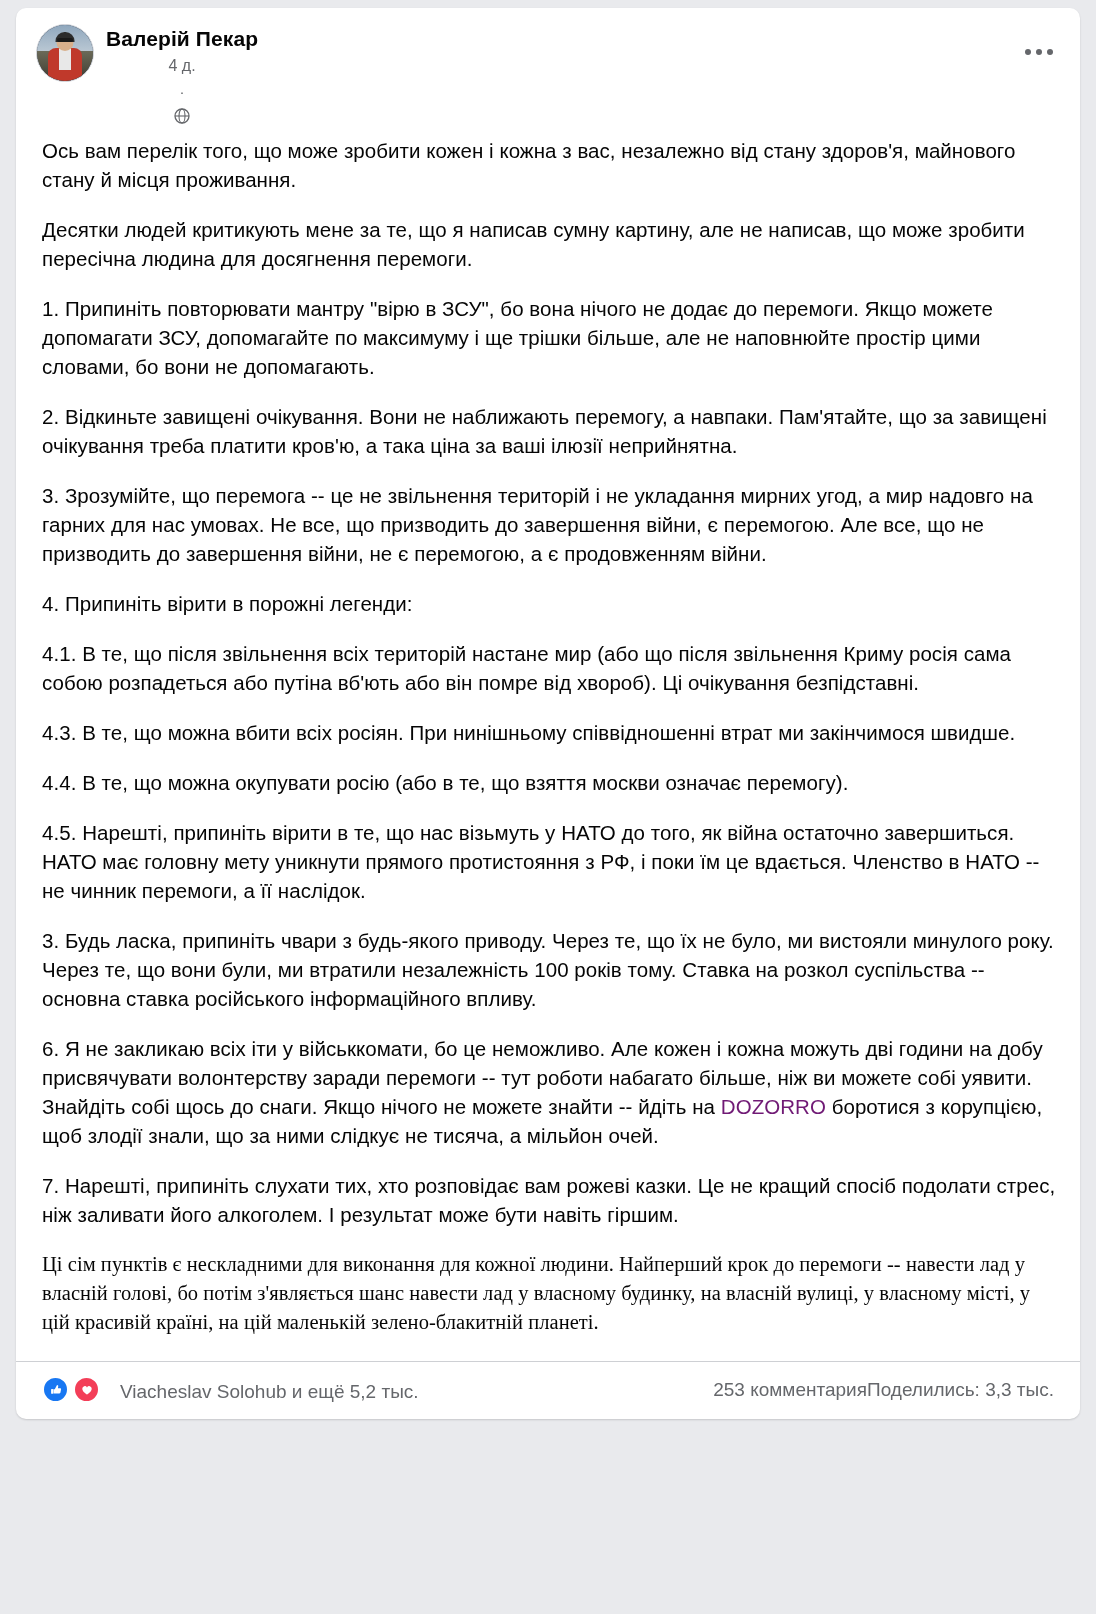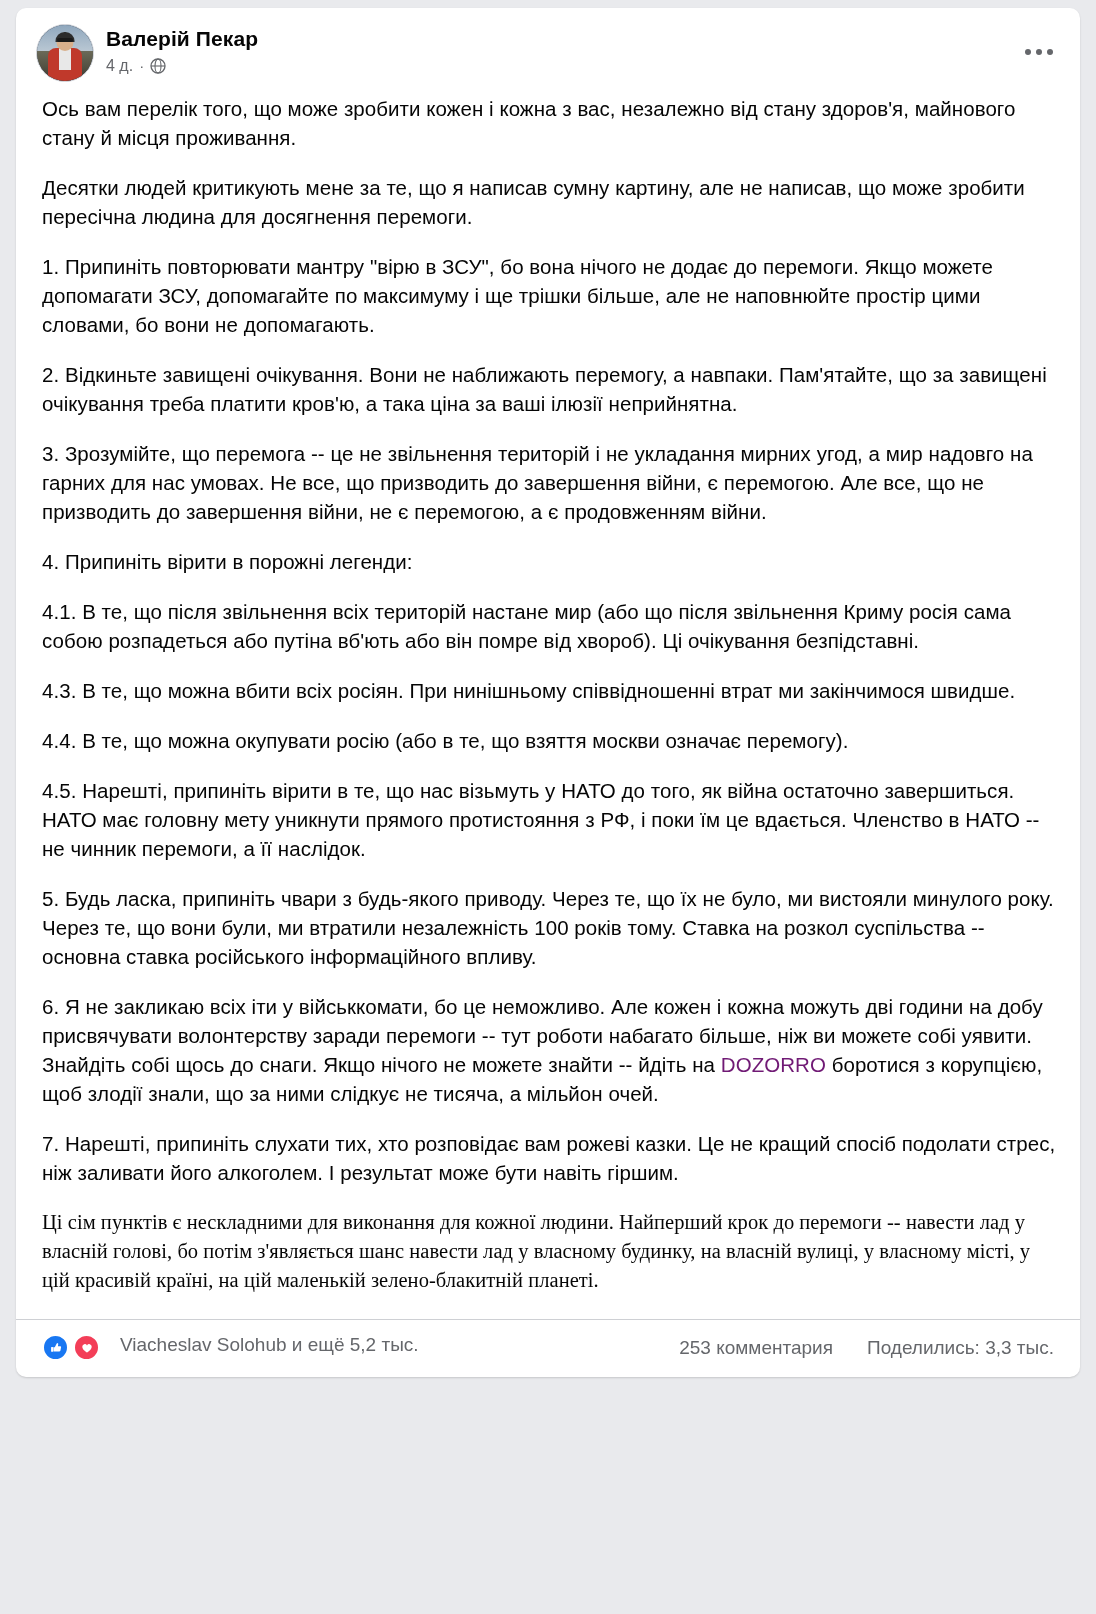--- a/index.html
+++ b/index.html
@@ -97,20 +97,21 @@
     letter-spacing: 0.1px;
   }
   .meta-row {
     display: flex;
     align-items: center;
     gap: 6px;
     margin-top: 4px;
     font-size: 16px;
     color: #65676b;
     line-height: 20px;
+    flex-direction: column;
   }
   .meta-dot { color: #65676b; font-size: 15px; }
   .globe-icon {
     display: inline-block;
     width: 16px; height: 16px;
     position: relative;
   }
   .menu-dots {
     position: absolute;
     right: 24px;
@@ -150,21 +151,21 @@
     margin-top: 24px;
     border-top: 1px solid #ced0d4;
     padding: 14px 26px 16px 26px;
     display: flex;
     align-items: center;
     font-size: 19px;
     color: #65676b;
   }
   .reactions {
     display: flex;
-    align-items: flex-start;
+    align-items: flex-end;
     gap: 11px;
     flex: 0 0 auto;
   }
   .reaction-icon {
     width: 27px; height: 27px;
     border-radius: 50%;
     display: inline-flex;
     align-items: center;
     justify-content: center;
     color: #fff;
@@ -176,21 +177,20 @@
   .reaction-love { background: #f33e58; margin-left: -7px; }
   .reactions-label {
     margin-left: 9px;
     color: #65676b;
     font-size: 19px;
   }
   .footer-right {
     margin-left: auto;
     display: flex;
     align-items: center;
-    gap: 34px;
   }
   .footer-stat { color: #65676b; font-size: 19px; cursor: pointer; }
 </style>
 </head>
 <body>
 
 <div class="page">
   <div class="post-card">
 
     <div class="post-header">
@@ -230,21 +230,21 @@
       <p>Ось вам перелік того, що може зробити кожен і кожна з вас, незалежно від стану здоров'я, майнового стану й місця проживання.</p>
       <p>Десятки людей критикують мене за те, що я написав сумну картину, але не написав, що може зробити пересічна людина для досягнення перемоги.</p>
       <p>1. Припиніть повторювати мантру "вірю в ЗСУ", бо вона нічого не додає до перемоги. Якщо можете допомагати ЗСУ, допомагайте по максимуму і ще трішки більше, але не наповнюйте простір цими словами, бо вони не допомагають.</p>
       <p>2. Відкиньте завищені очікування. Вони не наближають перемогу, а навпаки. Пам'ятайте, що за завищені очікування треба платити кров'ю, а така ціна за ваші ілюзії неприйнятна.</p>
       <p>3. Зрозумійте, що перемога -- це не звільнення територій і не укладання мирних угод, а мир надовго на гарних для нас умовах. Не все, що призводить до завершення війни, є перемогою. Але все, що не призводить до завершення війни, не є перемогою, а є продовженням війни.</p>
       <p>4. Припиніть вірити в порожні легенди:</p>
       <p>4.1. В те, що після звільнення всіх територій настане мир (або що після звільнення Криму росія сама собою розпадеться або путіна вб'ють або він помре від хвороб). Ці очікування безпідставні.</p>
       <p>4.3. В те, що можна вбити всіх росіян. При нинішньому співвідношенні втрат ми закінчимося швидше.</p>
       <p>4.4. В те, що можна окупувати росію (або в те, що взяття москви означає перемогу).</p>
       <p>4.5. Нарешті, припиніть вірити в те, що нас візьмуть у НАТО до того, як війна остаточно завершиться. НАТО має головну мету уникнути прямого протистояння з РФ, і поки їм це вдається. Членство в НАТО -- не чинник перемоги, а її наслідок.</p>
-      <p>5. Будь ласка, припиніть чвари з будь-якого приводу. Через те, що їх не було, ми вистояли минулого року. Через те, що вони були, ми втратили незалежність 100 років тому. Ставка на розкол суспільства -- основна ставка російського інформаційного впливу.</p>
+      <p>3. Будь ласка, припиніть чвари з будь-якого приводу. Через те, що їх не було, ми вистояли минулого року. Через те, що вони були, ми втратили незалежність 100 років тому. Ставка на розкол суспільства -- основна ставка російського інформаційного впливу.</p>
       <p>
         <span>6. Я не закликаю всіх іти у військкомати, бо це неможливо. Але кожен і кожна можуть дві години на добу присвячувати волонтерству заради перемоги -- тут роботи набагато більше, ніж ви можете собі уявити. Знайдіть собі щось до снаги. Якщо нічого не можете знайти -- йдіть на </span><a class="link" href="#">DOZORRO</a><span> боротися з корупцією, щоб злодії знали, що за ними слідкує не тисяча, а мільйон очей.</span>
       </p>
       <p>7. Нарешті, припиніть слухати тих, хто розповідає вам рожеві казки. Це не кращий спосіб подолати стрес, ніж заливати його алкоголем. І результат може бути навіть гіршим.</p>
       <p>Ці сім пунктів є нескладними для виконання для кожної людини.  Найперший крок до перемоги -- навести лад у власній голові, бо потім з'являється шанс навести лад у власному будинку, на власній вулиці, у власному місті, у цій красивій країні, на цій маленькій зелено-блакитній планеті.</p>
     </div>
 
     <div class="post-footer">
       <div class="reactions">
         <span class="reaction-icon reaction-like">

